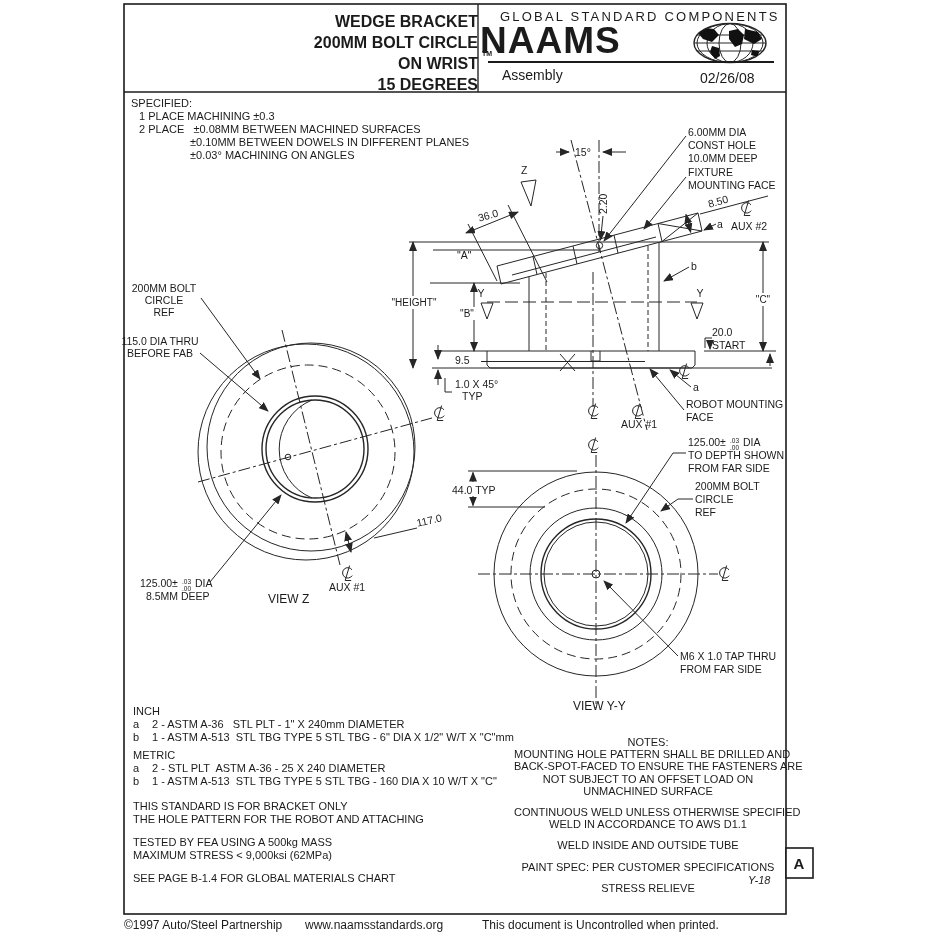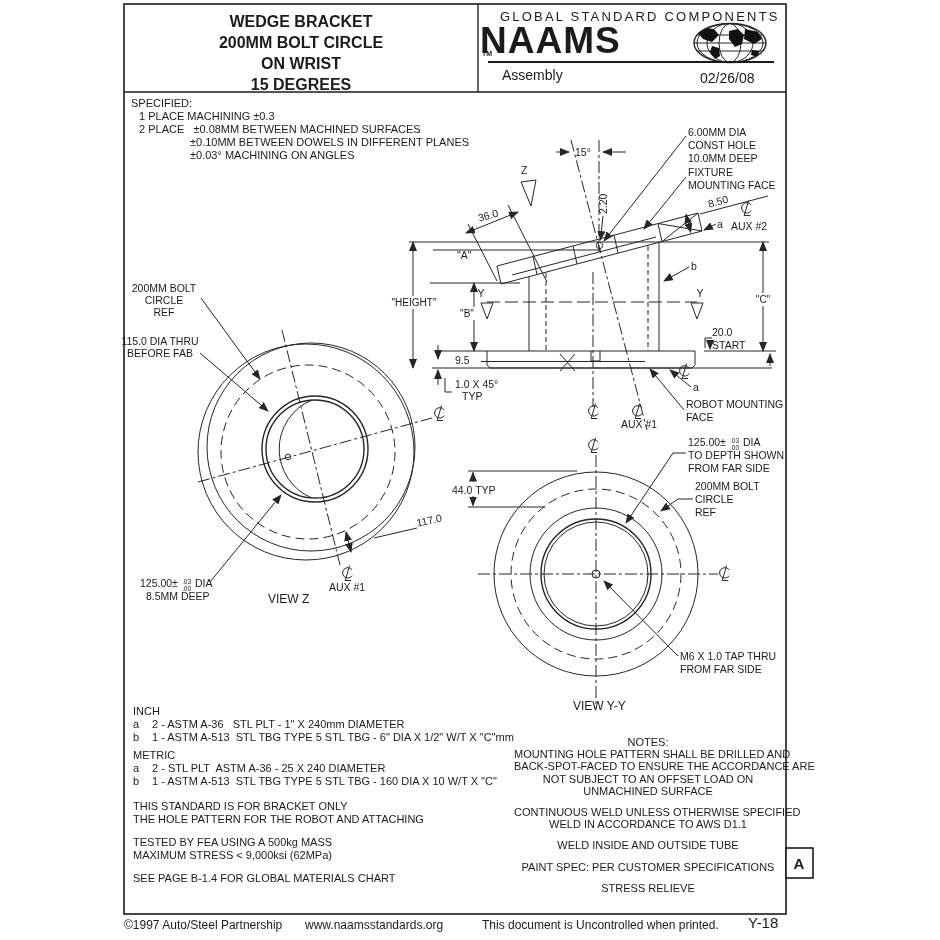--- a/index.html
+++ b/index.html
@@ -1,19 +1,19 @@
 <!DOCTYPE html>
 <html><head>
 <meta charset="utf-8">
 <style>
   html,body{margin:0;padding:0;background:#fff;}
   body{width:940px;height:940px;position:relative;font-family:"Liberation Sans",sans-serif;color:#1b1b1b;overflow:hidden;}
   .abs{position:absolute;}
   .line{white-space:pre;line-height:13px;font-size:11px;}
-  .title-block{left:124px;top:4px;width:354px;height:88px;text-align:center;font-weight:bold;font-size:16px;line-height:21px;padding-top:7px;box-sizing:border-box;}
+  .title-block{left:124px;top:4px;width:354px;height:88px;text-align:right;font-weight:bold;font-size:16px;line-height:21px;padding-top:7px;box-sizing:border-box;}
   .brand-tagline{left:500px;top:9px;font-size:13px;letter-spacing:2.2px;font-weight:500;}
   .brand-tm{left:482px;top:50px;font-size:7px;font-weight:bold;}
   .brand-name{left:480px;top:20px;font-size:37px;font-weight:bold;letter-spacing:1px;}
   .brand-rule{left:488px;top:61px;width:286px;border-top:2px solid #1b1b1b;height:0;}
   .brand-category{left:502px;top:67px;font-size:14px;}
   .brand-date{left:700px;top:70px;font-size:14px;}
   .tol{left:131px;top:97px;}
   .tol .ind1{padding-left:8px;}
   .tol .ind2{padding-left:59px;}
   .materials{left:133px;top:705px;}
@@ -21,21 +21,21 @@
   .mkey{width:19px;flex:none;}
   .mhead{margin-top:5px;}
   .notes-left{left:133px;top:800px;}
   .notes-left .para{margin-bottom:10px;}
   .notes-right{left:514px;top:736px;width:268px;}
   .notes-right .line{line-height:12.2px;}
   .notes-right .para{margin-bottom:9px;text-align:center;}
   .footer-copy{left:124px;top:918px;font-size:12px;}
   .footer-url{left:305px;top:918px;font-size:12px;}
   .footer-note{left:482px;top:918px;font-size:12px;}
-  .footer-page{left:748px;top:914px;font-size:15px;}
+  .footer-page{left:748px;top:874px;font-size:11px;font-style:italic;}
   svg{position:absolute;left:0;top:0;}
   svg text{font-family:"Liberation Sans",sans-serif;font-size:10.5px;fill:#1b1b1b;}
   svg .sm{font-size:6.5px;}
   svg .cap{font-size:12px;}
   svg .rev{font-size:15px;font-weight:bold;}
   .ln{stroke:#262626;stroke-width:1;fill:none;}
   .ln2{stroke:#262626;stroke-width:1.4;fill:none;}
   .frm{stroke:#1b1b1b;stroke-width:1.6;fill:none;}
   .cl{stroke-dasharray:12 3 3 3;}
   .hid{stroke-dasharray:5 3;}
@@ -374,21 +374,21 @@
   </div>
   <div class="para">
     <div class="line">SEE PAGE B-1.4 FOR GLOBAL MATERIALS CHART</div>
   </div>
 </div>
 
 <div class="abs notes-right">
   <div class="para">
     <div class="line">NOTES:</div>
     <div class="line">MOUNTING HOLE PATTERN SHALL BE DRILLED AND</div>
-    <div class="line">BACK-SPOT-FACED TO ENSURE THE ACCORDANCE ARE</div>
+    <div class="line">BACK-SPOT-FACED TO ENSURE THE FASTENERS ARE</div>
     <div class="line">NOT SUBJECT TO AN OFFSET LOAD ON</div>
     <div class="line">UNMACHINED SURFACE</div>
   </div>
   <div class="para">
     <div class="line">CONTINUOUS WELD UNLESS OTHERWISE SPECIFIED</div>
     <div class="line">WELD IN ACCORDANCE TO AWS D1.1</div>
   </div>
   <div class="para">
     <div class="line">WELD INSIDE AND OUTSIDE TUBE</div>
   </div>

